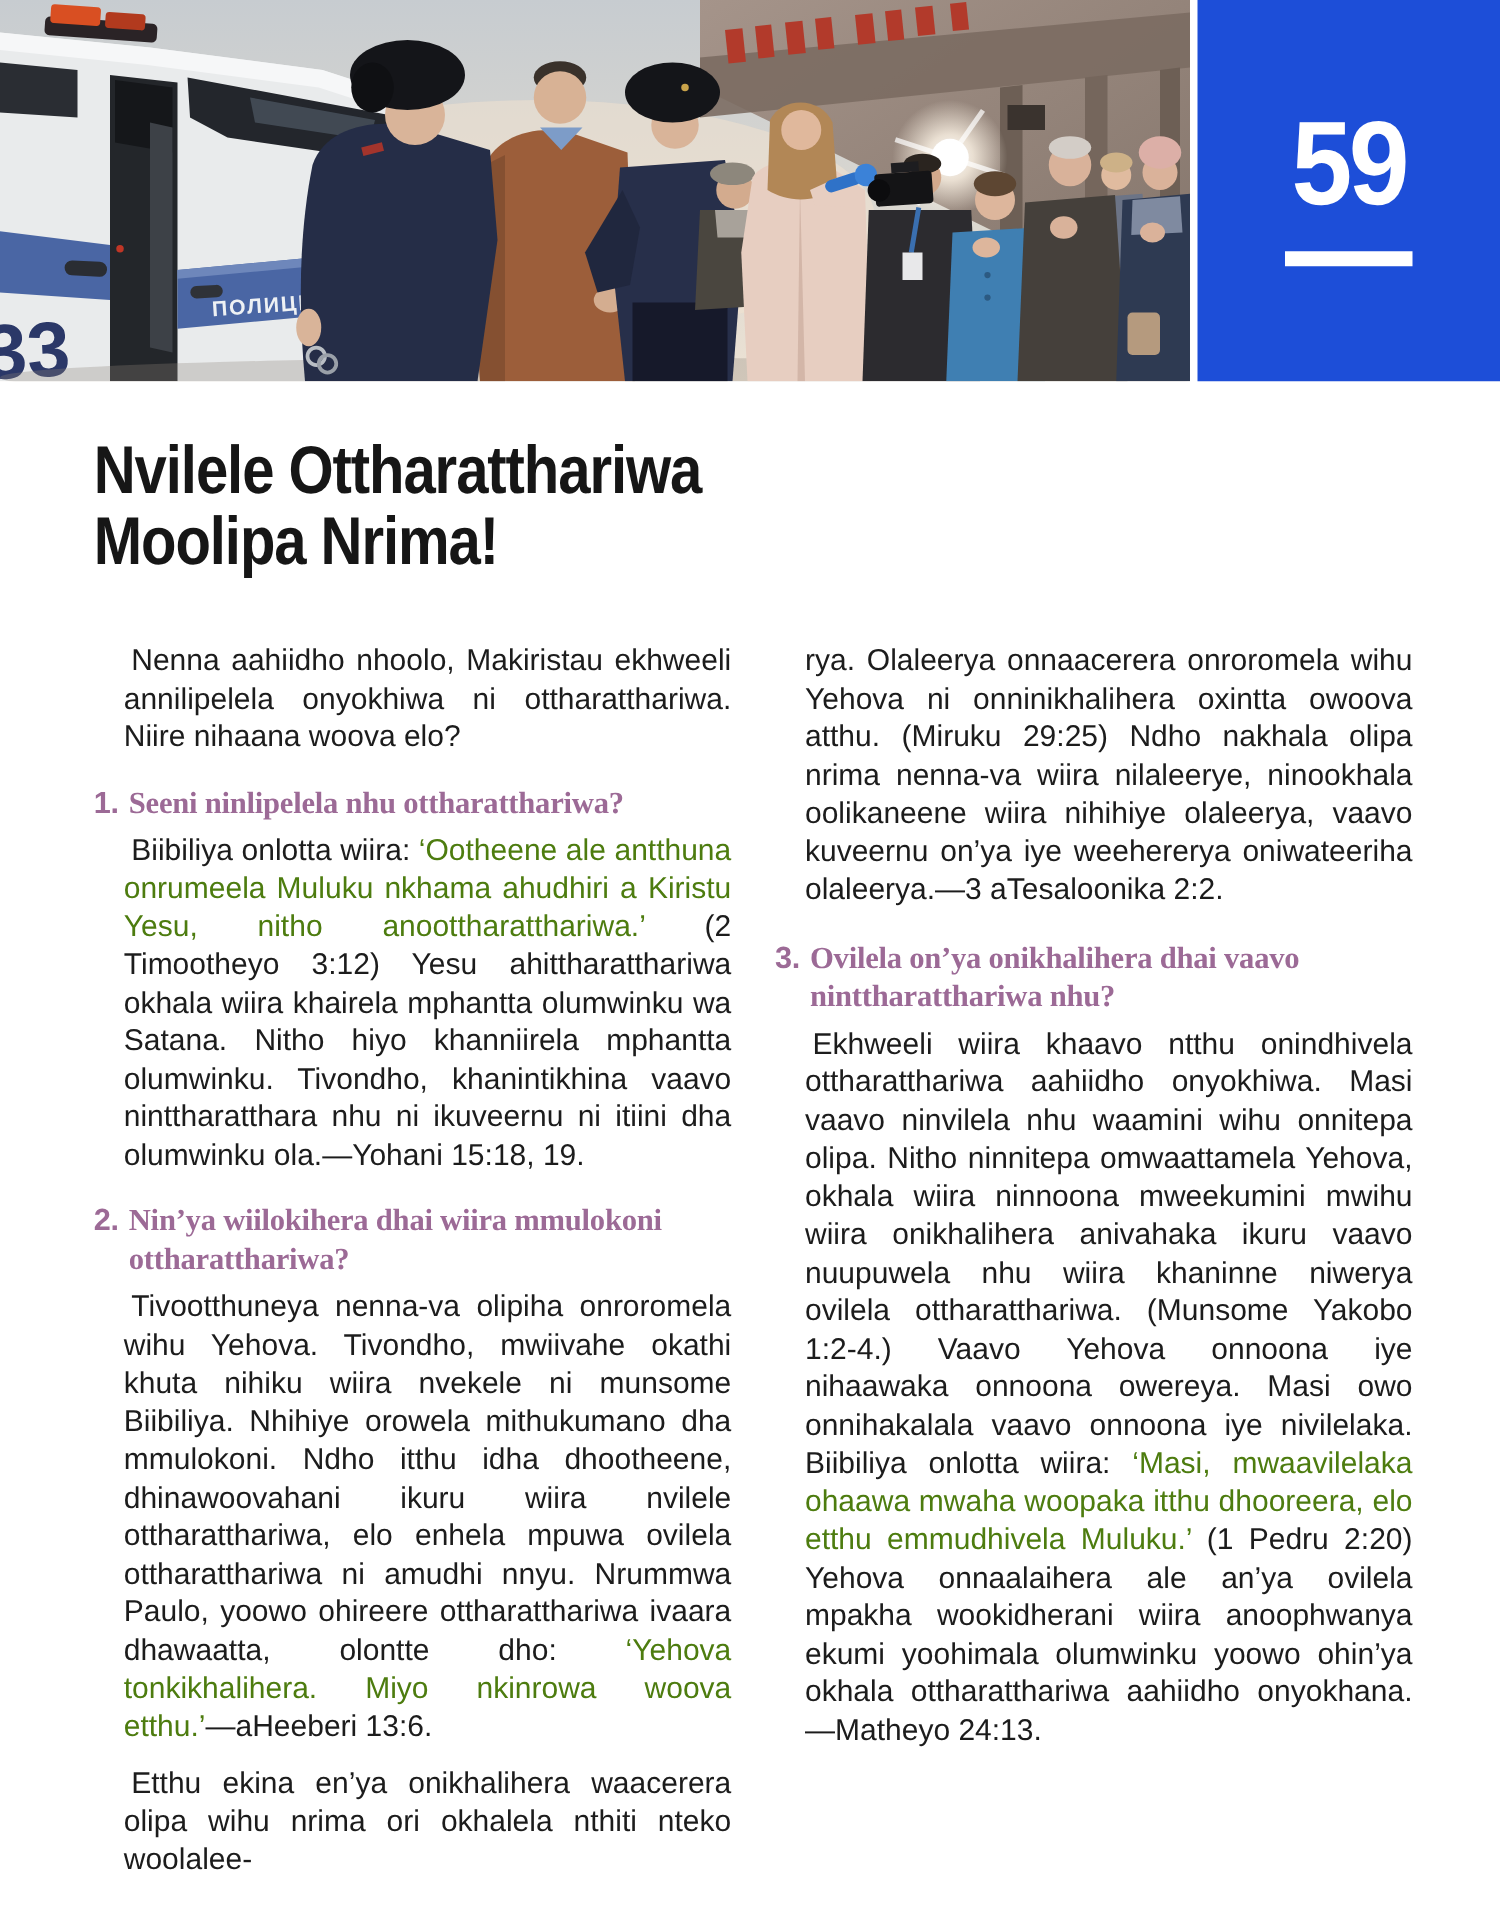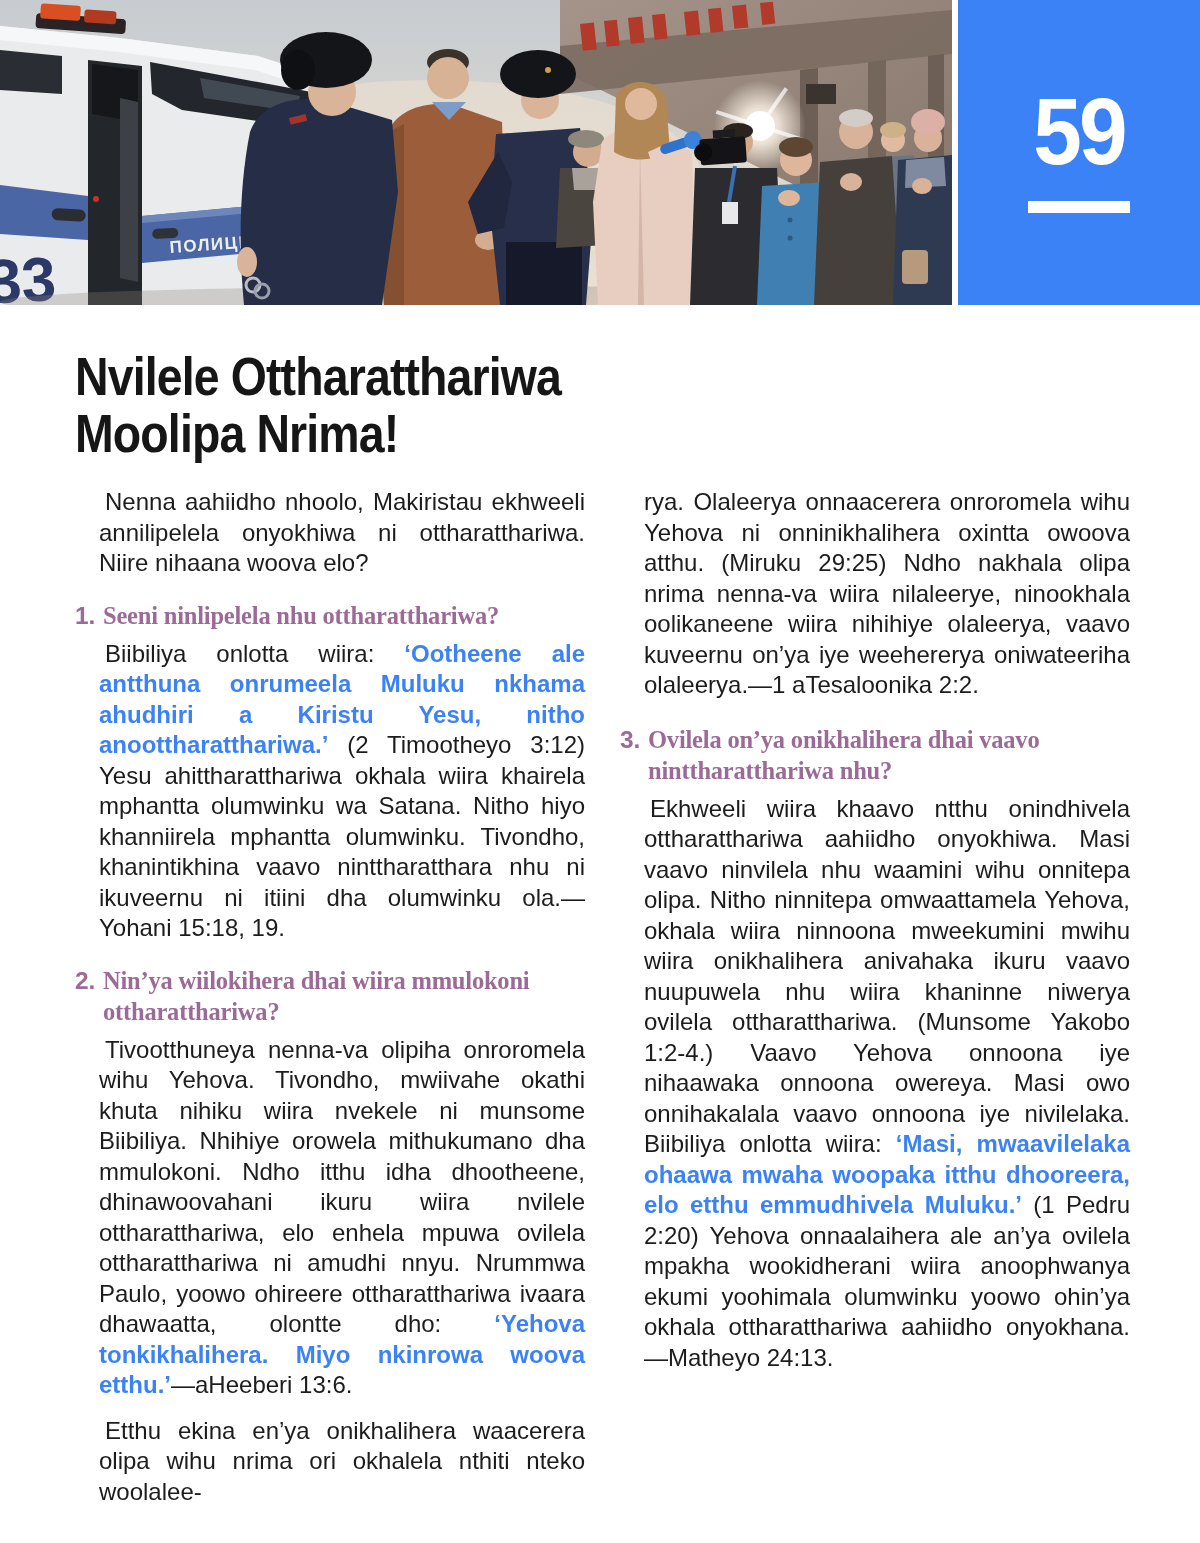--- a/index.html
+++ b/index.html
@@ -9,21 +9,21 @@
     width:1200px;height:1543px;
     background:#ffffff;
     font-family:"Liberation Sans", sans-serif;
     overflow:hidden;
   }
   
   .banner{position:absolute;left:0;top:0;width:1200px;height:305px;}
   .photo-svg{position:absolute;left:0;top:0;width:952px;height:305px;display:block;}
   .lesson-badge{
     position:absolute;left:958px;top:0;width:242px;height:305px;
-    background:#3b82f6;
+    background:#1d4ed8;
   }
   .lesson-number{
     position:absolute;top:84px;left:0;width:100%;
     text-align:center;
     font-size:95px;font-weight:bold;color:#ffffff;
     line-height:1;letter-spacing:-3px;
     transform:scaleX(0.92);transform-origin:center top;
   }
   .badge-underline{
     position:absolute;top:201px;left:70px;width:102px;height:12px;
@@ -33,32 +33,32 @@
   .page-title{
     position:absolute;left:75px;top:348px;margin:0;
     font-size:54px;line-height:57px;font-weight:bold;color:#161616;
     letter-spacing:-1px;
     transform:scaleX(0.86);transform-origin:left top;
     white-space:nowrap;
   }
   .page-title span{display:block;}
   
   .columns{
-    position:absolute;left:75px;top:487px;width:1056px;
+    position:absolute;left:75px;top:514px;width:1056px;
     display:flex;gap:35px;
   }
   .col{width:510px;flex:none;}
   .body-para{
     margin:0 0 0 24px;
     font-size:24px;line-height:30.5px;
     text-align:justify;color:#1c1c1c;
     text-indent:6px;
   }
   .body-para.continuation{text-indent:0;}
-  .body-para b{font-weight:bold;color:#3b82f6;}
+  .body-para b{font-weight:normal;color:#4d7c0f;}
   .para-gap{margin-top:15px;}
   .q-head{
     display:flex;align-items:flex-start;
     margin:21px 0 8px 0;
     font-size:24.5px;line-height:31px;font-weight:bold;color:#9c6a96;
     letter-spacing:-0.2px;
   }
   .q-num{width:28px;flex:none;}
   .q-text{flex:1;font-family:Liberation Serif, serif;}
   .col-right .q-head{margin-top:23px;}
@@ -268,21 +268,21 @@
         <h2 class="q-head">
           <span class="q-num">2.</span>
           <span class="q-text">Nin’ya wiilokihera dhai wiira mmulokoni ottharatthariwa?</span>
         </h2>
         <p class="body-para"><span>Tivootthuneya nenna-va olipiha onroromela wihu Yehova. Tivondho, mwiivahe okathi khuta nihiku wiira nvekele ni munsome Biibiliya. Nhihiye orowela mithukumano dha mmulokoni. Ndho itthu idha dhootheene, dhinawoovahani ikuru wiira nvilele ottharatthariwa, elo enhela mpuwa ovilela ottharatthariwa ni amudhi nnyu. Nrummwa Paulo, yoowo ohireere ottharatthariwa ivaara dhawaatta, olontte dho: </span><b>‘Yehova tonkikhalihera. Miyo nkinrowa woova etthu.’</b><span>—aHeeberi 13:6.</span></p>
         <p class="body-para para-gap">Etthu ekina en’ya onikhalihera waacerera olipa wihu nrima ori okhalela nthiti nteko woolalee-</p>
       </div>
     </section>
 
     <section class="col col-right">
-      <p class="body-para continuation">rya. Olaleerya onnaacerera onroromela wihu Yehova ni onninikhalihera oxintta owoova atthu. (Miruku 29:25) Ndho nakhala olipa nrima nenna-va wiira nilaleerye, ninookhala oolikaneene wiira nihihiye olaleerya, vaavo kuveernu on’ya iye weehererya oniwateeriha olaleerya.—1 aTesaloonika 2:2.</p>
+      <p class="body-para continuation">rya. Olaleerya onnaacerera onroromela wihu Yehova ni onninikhalihera oxintta owoova atthu. (Miruku 29:25) Ndho nakhala olipa nrima nenna-va wiira nilaleerye, ninookhala oolikaneene wiira nihihiye olaleerya, vaavo kuveernu on’ya iye weehererya oniwateeriha olaleerya.—3 aTesaloonika 2:2.</p>
 
       <div>
         <h2 class="q-head">
           <span class="q-num">3.</span>
           <span class="q-text">Ovilela on’ya onikhalihera dhai vaavo ninttharatthariwa nhu?</span>
         </h2>
         <p class="body-para"><span>Ekhweeli wiira khaavo ntthu onindhivela ottharatthariwa aahiidho onyokhiwa. Masi vaavo ninvilela nhu waamini wihu onnitepa olipa. Nitho ninnitepa omwaattamela Yehova, okhala wiira ninnoona mweekumini mwihu wiira onikhalihera anivahaka ikuru vaavo nuupuwela nhu wiira khaninne niwerya ovilela ottharatthariwa. (Munsome Yakobo 1:2-4.) Vaavo Yehova onnoona iye nihaawaka onnoona owereya. Masi owo onnihakalala vaavo onnoona iye nivilelaka. Biibiliya onlotta wiira: </span><b>‘Masi, mwaavilelaka ohaawa mwaha woopaka itthu dhooreera, elo etthu emmudhivela Muluku.’</b><span> (1 Pedru 2:20) Yehova onnaalaihera ale an’ya ovilela mpakha wookidherani wiira anoophwanya ekumi yoohimala olumwinku yoowo ohin’ya okhala ottharatthariwa aahiidho onyokhana.—Matheyo 24:13.</span></p>
       </div>
     </section>
 

